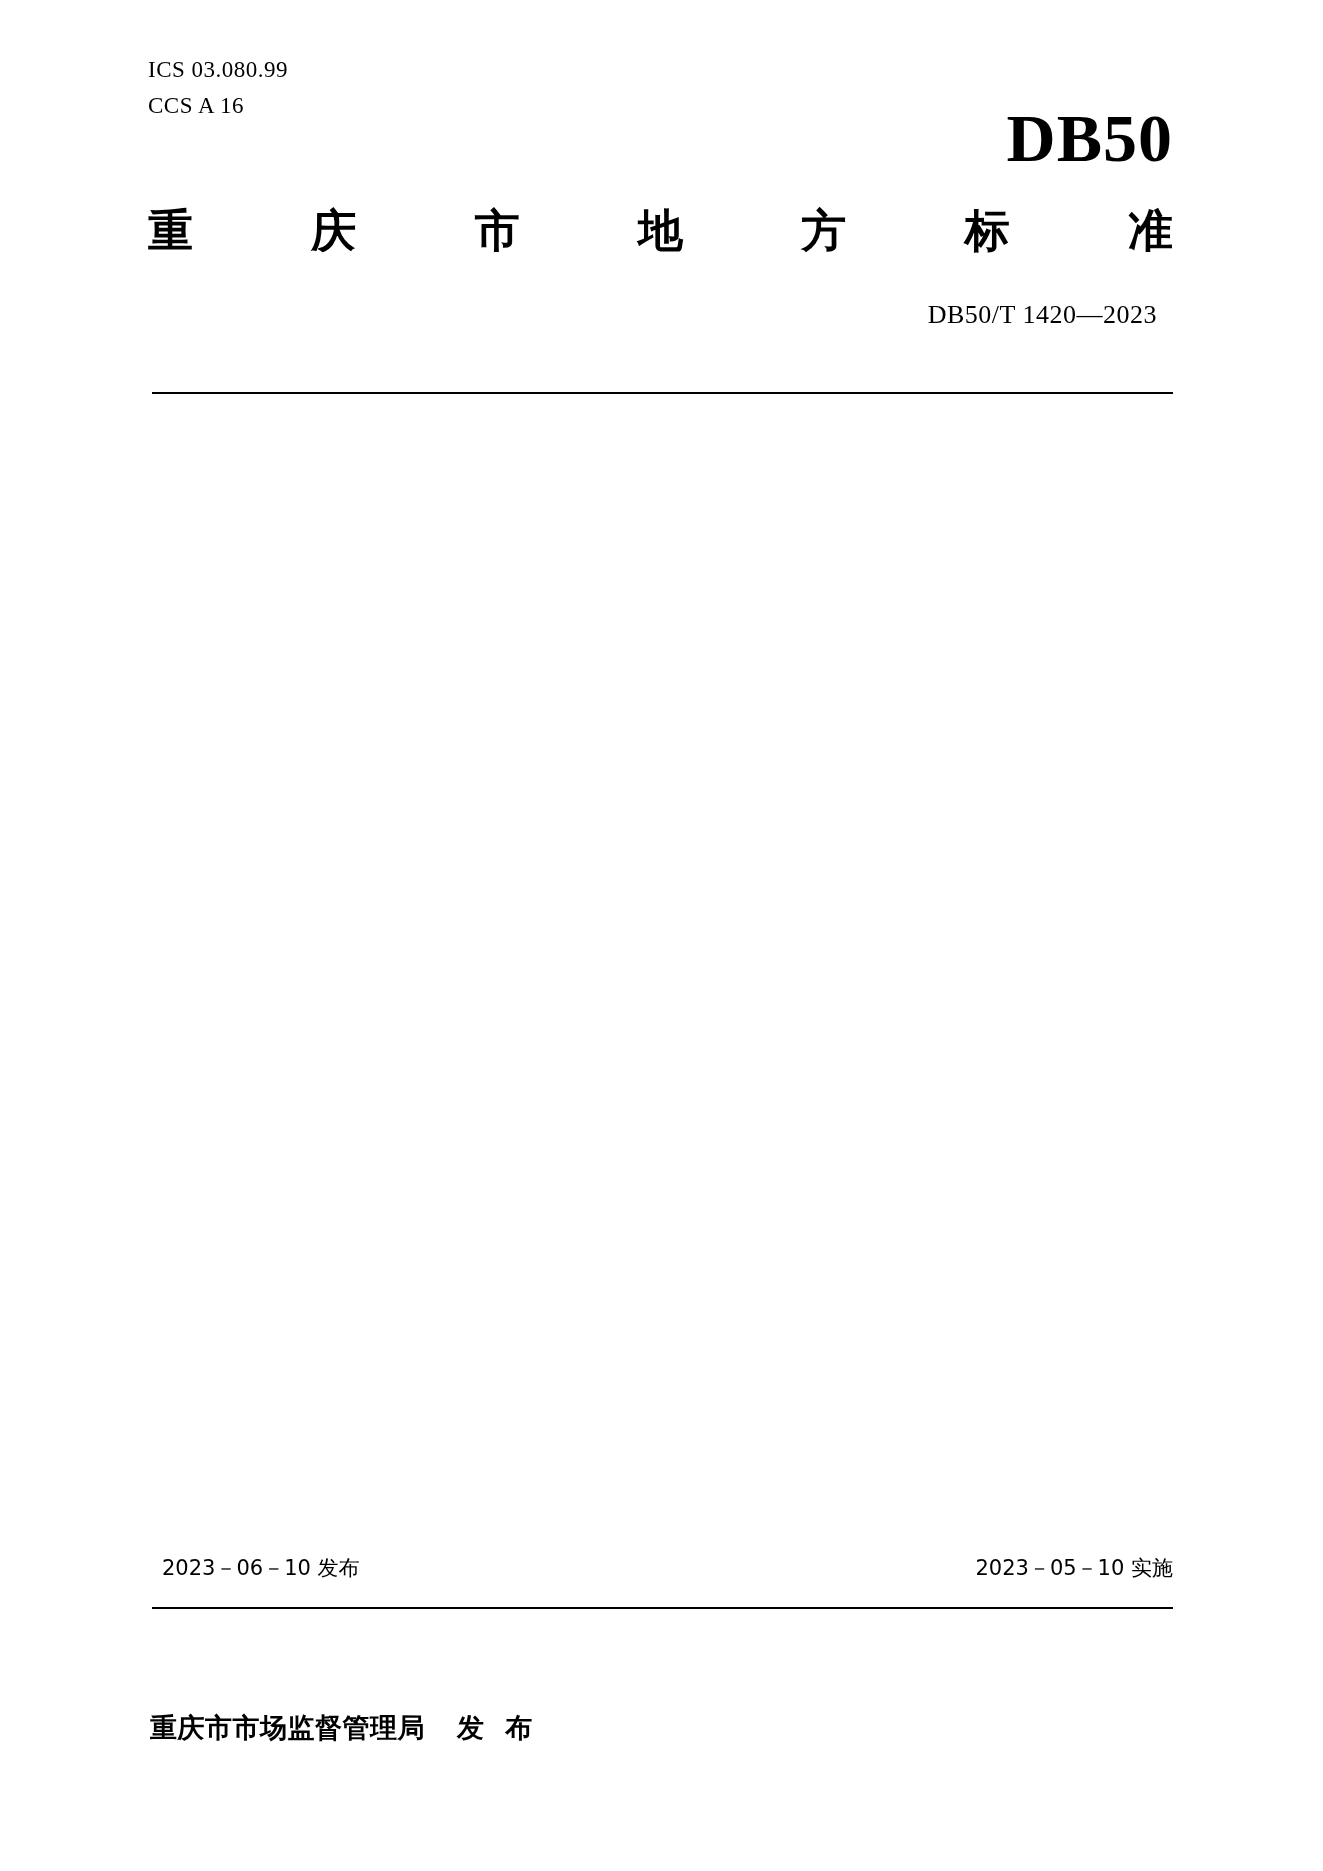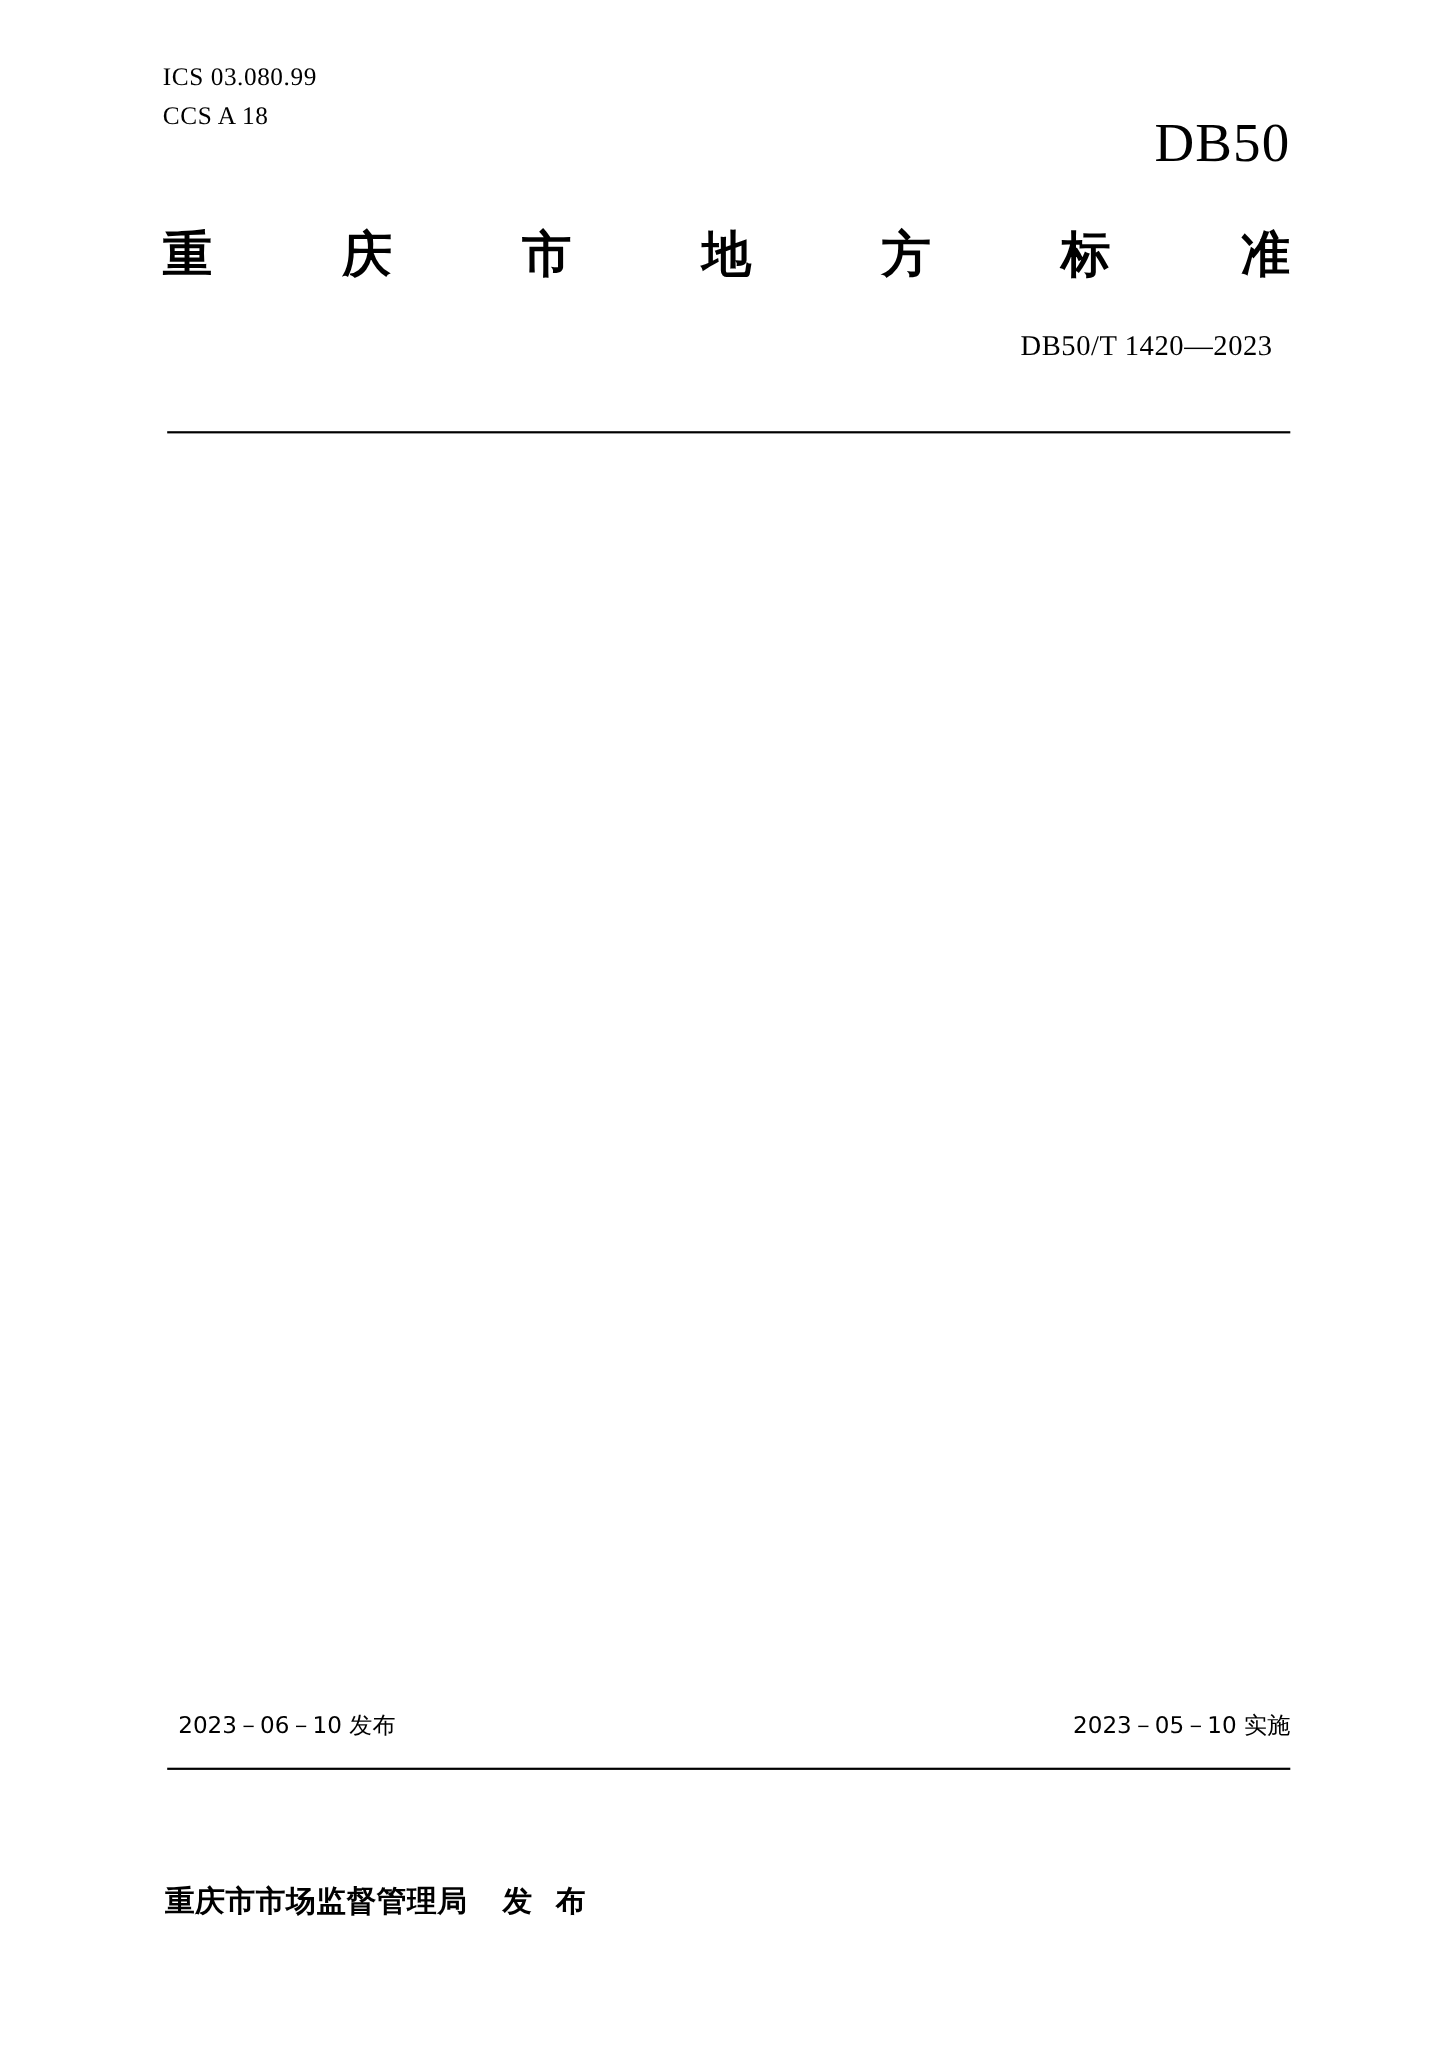--- a/index.html
+++ b/index.html
@@ -30,22 +30,22 @@
     letter-spacing: 0.5px;
     white-space: nowrap;
   }
 
   
   .db50 {
     position: absolute;
     right: 150px;
     top: 104px;
     font-family: "Liberation Serif", "DejaVu Serif", serif;
-    font-weight: normal;
-    font-size: 50px;
+    font-weight: bold;
+    font-size: 68px;
     letter-spacing: 1px;
     line-height: 1;
     white-space: nowrap;
   }
 
   
   .standard-title {
     position: absolute;
     left: 148px;
     right: 150px;
@@ -139,21 +139,21 @@
     letter-spacing: 6px;
   }
 </style>
 </head>
 <body>
 
 <div class="page">
 
   <div class="ics-block">
     <div class="ics-line">ICS  03.080.99</div>
-    <div class="ics-line">CCS  A 18</div>
+    <div class="ics-line">CCS  A 16</div>
   </div>
 
   <div class="db50">DB50</div>
 
   <div class="standard-title">
     <span>重</span>
     <span>庆</span>
     <span>市</span>
     <span>地</span>
     <span>方</span>

